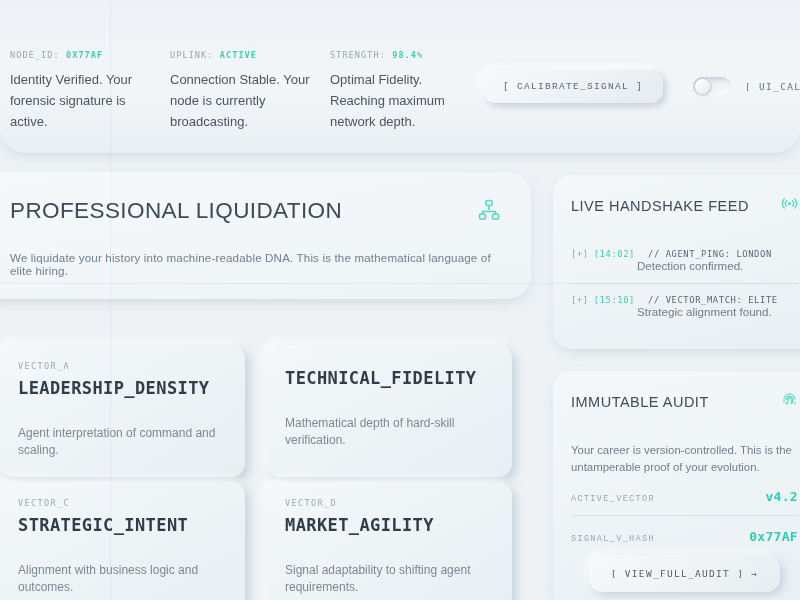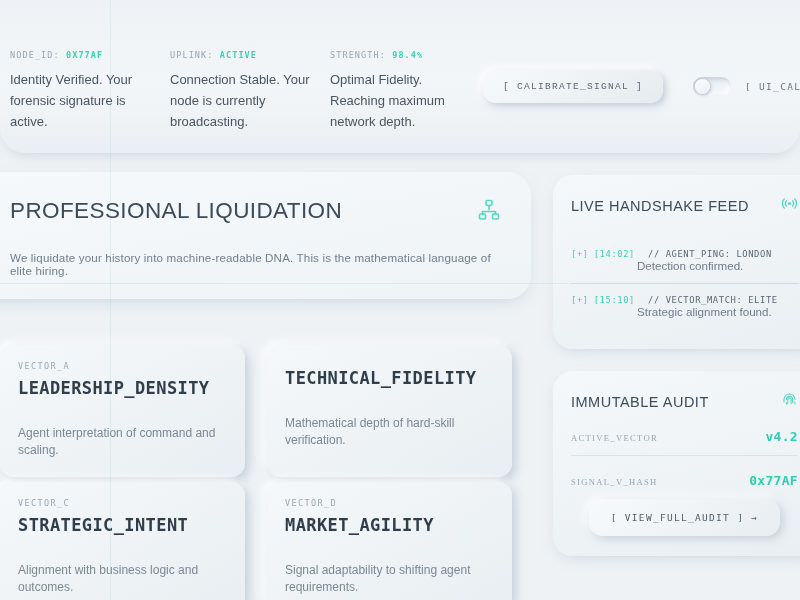--- a/index.html
+++ b/index.html
@@ -268,25 +268,24 @@
   .audit-row {
     display: flex;
     align-items: baseline;
     justify-content: space-between;
     padding: 13px 0 11px 0;
   }
   .audit-row + .audit-row {
     border-top: 1px solid rgba(170,190,200,0.3);
   }
   .audit-key {
-    font-family: Liberation Serif, serif;
+    font-family: Liberation Mono, monospace;
     font-size: 8.6px;
     letter-spacing: 1.3px;
     color: #98a6b3;
-    margin-top: 8px;
   }
   .audit-val {
     font-family: "DejaVu Sans Mono", monospace;
     font-size: 13px;
     font-weight: bold;
     color: #2fcdb2;
     letter-spacing: 0.3px;
   }
 
   #audit-cta-wrap {
@@ -445,20 +444,21 @@
           <path d="M7.6 12a4.4 4.4 0 018.8 0v4.6"></path>
           <path d="M7.6 16.4v2.4"></path>
           <path d="M12 9.6a2.4 2.4 0 012.4 2.4v6"></path>
           <path d="M9.6 12a2.4 2.4 0 012.4-2.4"></path>
           <path d="M9.6 12v5.6"></path>
           <path d="M19.6 15.6v2.6"></path>
         </svg>
       </span>
     </div>
 
+    <div id="audit-desc">Your career is version-controlled. This is the untamperable proof of your evolution.</div>
 
     <div class="audit-row">
       <span class="audit-key">ACTIVE_VECTOR</span>
       <span class="audit-val">v4.2</span>
     </div>
 
     <div class="audit-row">
       <span class="audit-key">SIGNAL_V_HASH</span>
       <span class="audit-val">0x77AF</span>
     </div>

